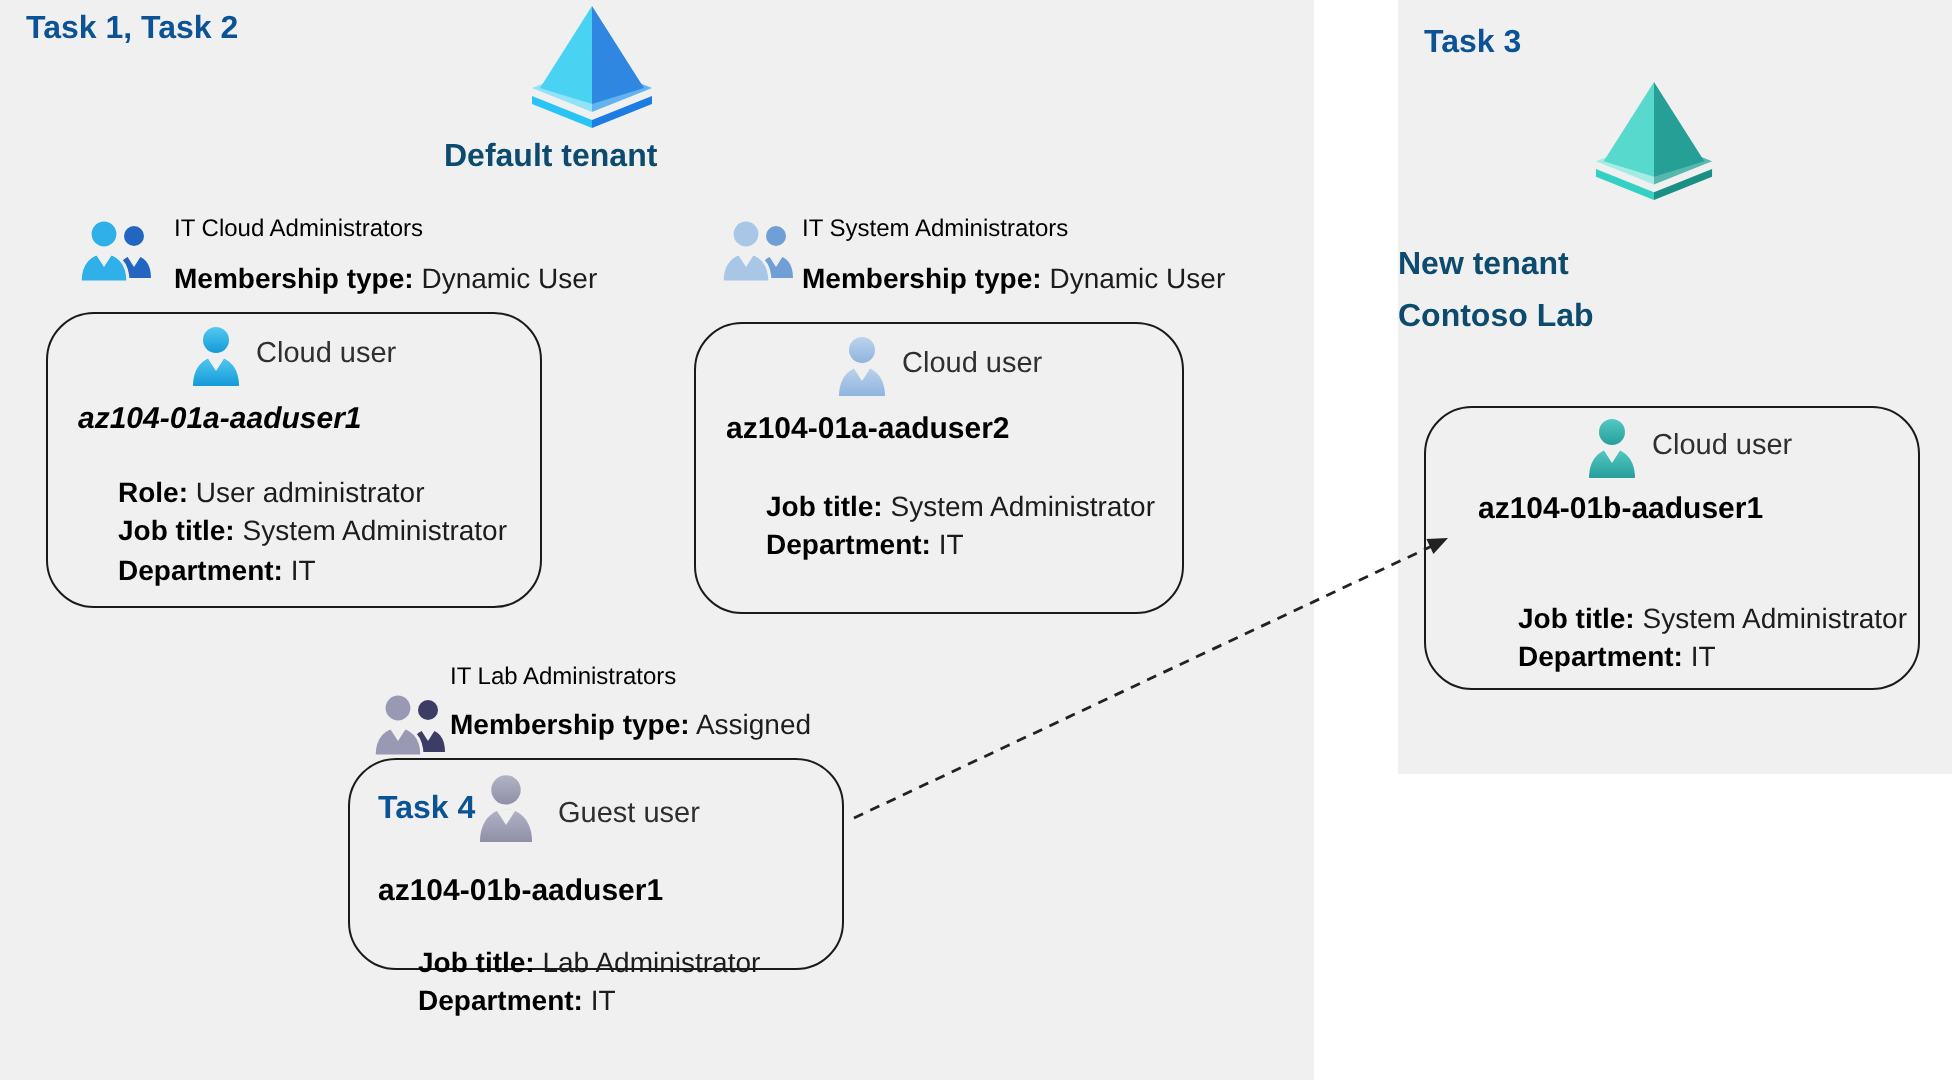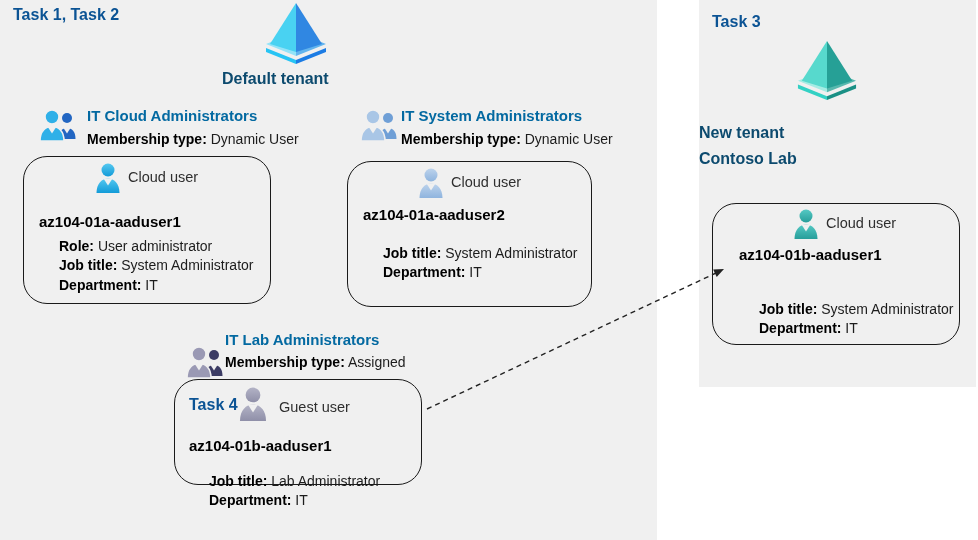--- a/index.html
+++ b/index.html
@@ -6,21 +6,21 @@
   .canvas{
     position:relative;width:978px;height:540px;background:#ffffff;overflow:hidden;
     font-family:"Liberation Sans","DejaVu Sans",sans-serif;color:#1c1c1c;
   }
   .region{position:absolute;background:#f0f0f0;}
   .region-left{left:0;top:0;width:657px;height:540px;}
   .region-right{left:699px;top:0;width:277px;height:387px;}
   .abs{position:absolute;}
   .task-label{font-size:16px;font-weight:bold;color:#0b5394;white-space:nowrap;}
   .tenant-title{font-size:16px;font-weight:bold;color:#0c4a6e;text-align:left;white-space:nowrap;}
-  .group-title{font-size:15px;font-weight:bold;color:#0369a1;white-space:nowrap;}
+  .group-title{font-size:12px;font-weight:normal;color:#000000;white-space:nowrap;}
   .member-line{font-size:14px;color:#1c1c1c;white-space:nowrap;}
   .member-line .fl{font-weight:bold;color:#000;}
   .card{
     position:absolute;border:1.4px solid #1a1a1a;border-radius:24px;
     background:transparent;box-sizing:border-box;
   }
   .card-usertype{font-size:14.5px;color:#2f2f2f;white-space:nowrap;}
   .card-name{font-size:15px;font-weight:bold;color:#000;white-space:nowrap;}
   .field-line{font-size:14px;line-height:19.4px;color:#1c1c1c;white-space:nowrap;}
   .field-line .fl{font-weight:bold;color:#000;padding-left:20px;}
@@ -72,21 +72,21 @@
           <stop offset="0" stop-color="#55c8f0"></stop>
               <stop offset="1" stop-color="#129bd8"></stop>
         </linearGradient>
           </defs>
         <circle cx="13" cy="7" r="6.5" fill="url(#ug1)"></circle>
         <path d="M1.5,30 C1.5,20.5 7,15.5 13,15.5 C19,15.5 24.5,20.5 24.5,30 Z" fill="url(#ug1)"></path>
         <path d="M8.5,15.5 L13,22.5 L17.5,15.5 Z" fill="#f0f0f0"></path>
       </svg>
     </div>
     <div class="abs card-usertype" style="left:104px;top:12px;">Cloud user</div>
-    <div class="abs card-name" style="left:15px;top:56px;">az104-01a-aaduser1</div>
+    <div class="abs card-name" style="left:15px;top:44px;font-style:italic;">az104-01a-aaduser1</div>
     <div class="abs" style="left:15px;top:80px;">
       <div class="field-line">
         <span class="fl">Role:</span>
         <span class="fv">User administrator</span>
       </div>
       <div class="field-line">
         <span class="fl">Job title:</span>
         <span class="fv">System Administrator</span>
       </div>
       <div class="field-line">

